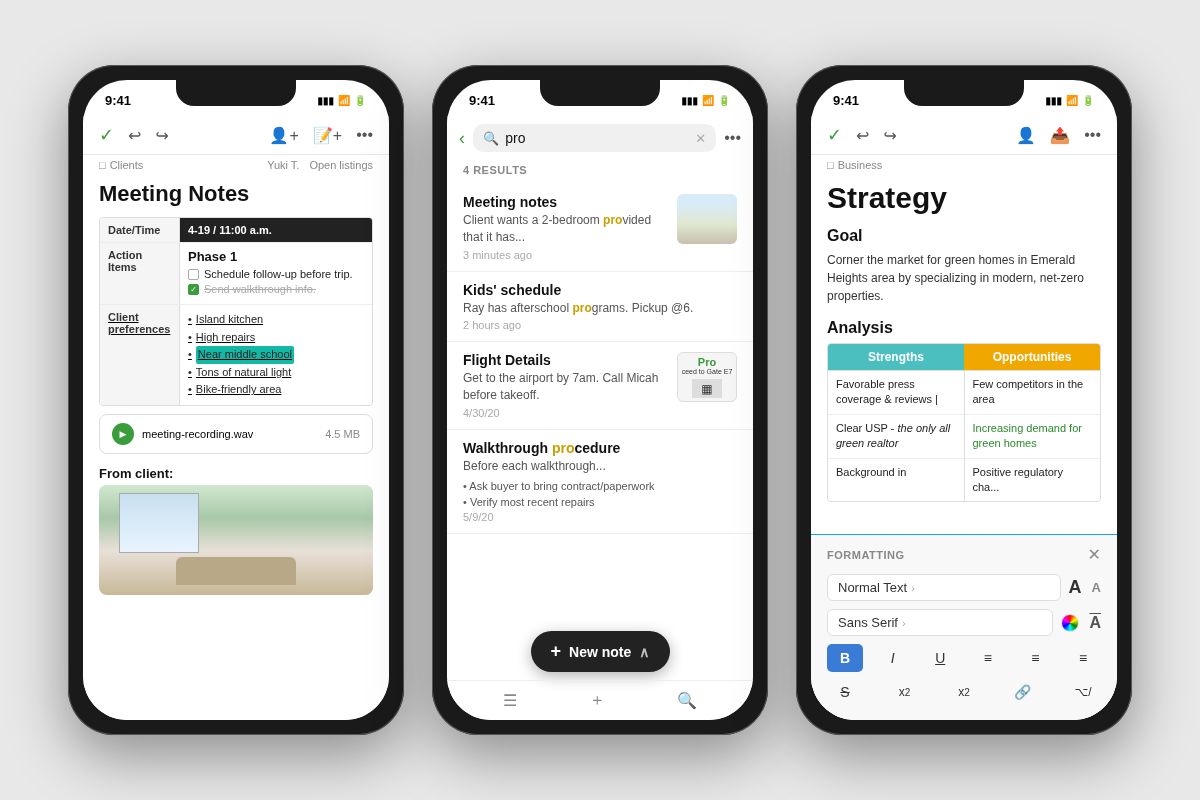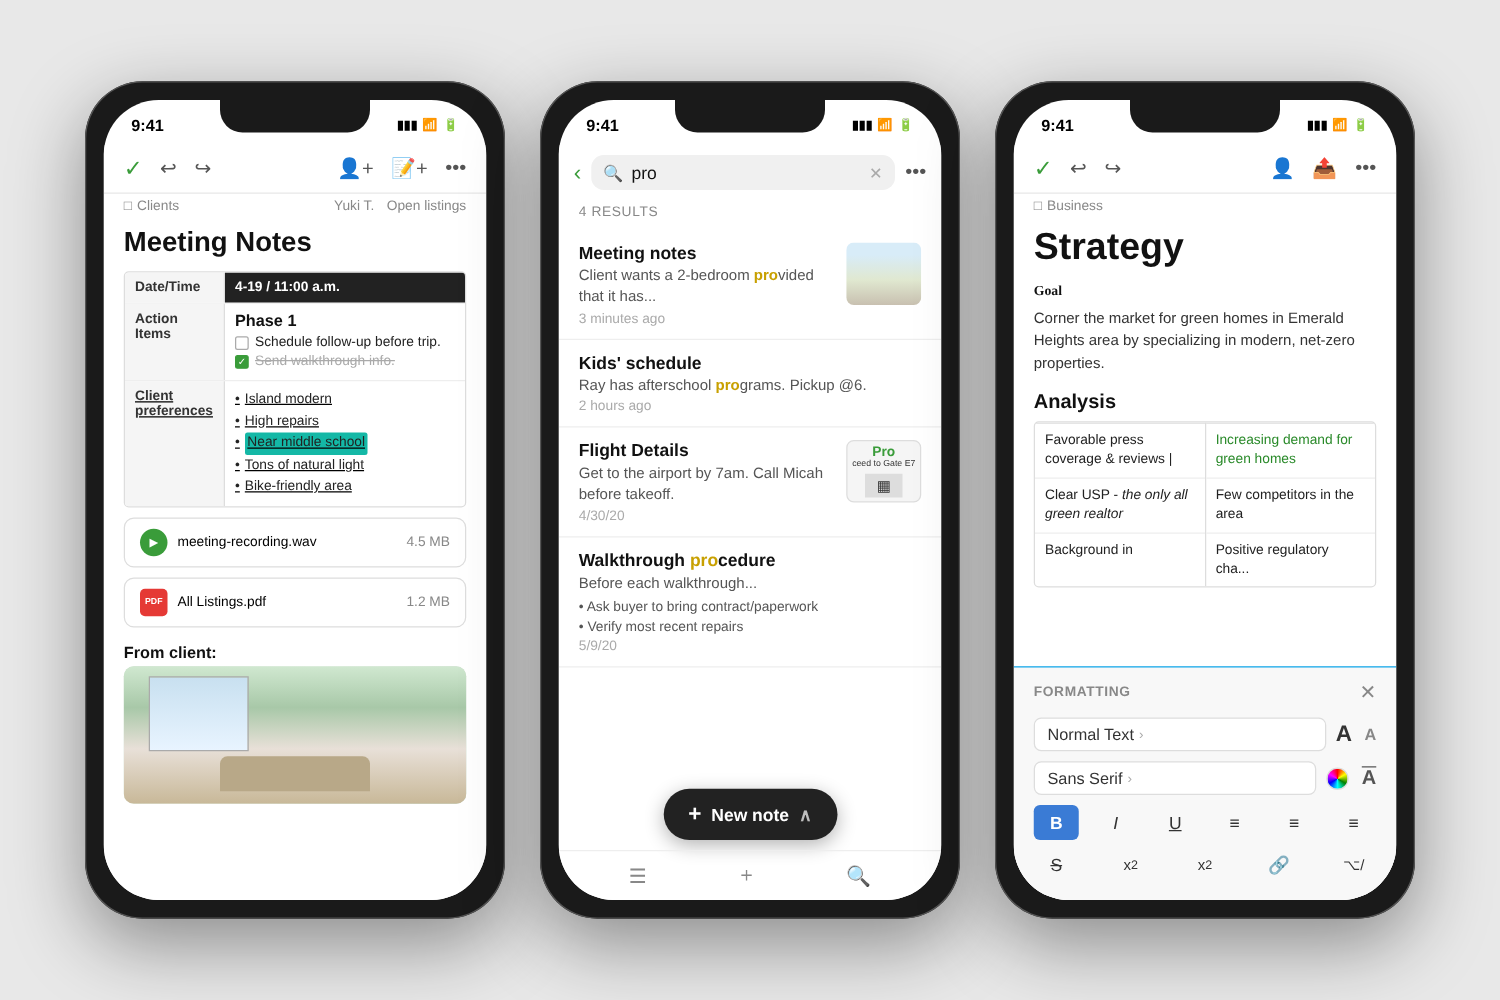--- a/index.html
+++ b/index.html
@@ -256,20 +256,21 @@
       outline: none;
     }
     .p2-clear { color: #aaa; font-size: 13px; }
     .p2-more { font-size: 16px; color: #555; }
     .p2-results-count {
       padding: 4px 16px 8px;
       font-size: 11px;
       color: #888;
       text-transform: uppercase;
       letter-spacing: 0.5px;
+      font-weight: bold;
     }
     .p2-result-item {
       padding: 10px 16px;
       border-bottom: 1px solid #eee;
       display: flex;
       gap: 10px;
       align-items: flex-start;
     }
     .p2-result-text { flex: 1; }
     .p2-result-title { font-size: 14px; font-weight: 600; color: #111; margin-bottom: 2px; }
@@ -356,25 +357,24 @@
       font-size: 11px;
       color: #888;
     }
     .p3-title {
       font-size: 30px;
       font-weight: 700;
       padding: 4px 16px 8px;
       color: #111;
     }
     .p3-section-label {
-      font-size: 11px;
+      font-size: 16px;
       font-weight: 600;
       padding: 4px 16px 4px;
       color: #111;
-      font-family: Liberation Serif, serif;
     }
     .p3-goal-text {
       padding: 2px 16px 10px;
       font-size: 12px;
       color: #333;
       line-height: 1.5;
     }
     .p3-analysis-label {
       font-size: 16px;
       font-weight: 600;
@@ -545,21 +545,21 @@
               </div>
             </div>
           </div>
 
           <div class="p1-table-row">
             <div class="p1-table-cell-left">Client preferences</div>
             <div class="p1-table-cell-right">
               <div class="bullet-list">
                 <div class="bullet-item">
                     <span>•</span>
-                    <span>Island modern</span>
+                    <span>Island kitchen</span>
                   </div>
                 <div class="bullet-item">
                     <span>•</span>
                     <span>High repairs</span>
                   </div>
                 <div class="bullet-item">
                     <span>•</span>
                     <span class="highlight-yellow">Near middle school</span>
                   </div>
                 <div class="bullet-item">
@@ -575,27 +575,20 @@
           </div>
         </div>
 
         <div class="p1-attachment">
           <div class="attach-left">
             <div class="attach-icon-play">▶</div>
             <span class="attach-name">meeting-recording.wav</span>
           </div>
           <span class="attach-size">4.5 MB</span>
         </div>
-        <div class="p1-attachment">
-          <div class="attach-left">
-            <div class="attach-icon-pdf">PDF</div>
-            <span class="attach-name">All Listings.pdf</span>
-          </div>
-          <span class="attach-size">1.2 MB</span>
-        </div>
 
         <div class="p1-from-client">From client:</div>
         <div class="p1-image">
           <div class="room-visual">
             <div class="room-window"></div>
             <div class="room-sofa"></div>
           </div>
         </div>
       </div>
     </div>
@@ -721,29 +714,33 @@
         </div>
 
         <div class="p3-title">Strategy</div>
 
         <div class="p3-section-label">Goal</div>
         <div class="p3-goal-text">Corner the market for green homes in Emerald Heights area by specializing in modern, net-zero properties.</div>
 
         <div class="p3-analysis-label">Analysis</div>
 
         <div class="p3-swot-table">
+          <div class="p3-swot-header">
+            <div class="p3-swot-header-cell p3-swot-strengths">Strengths</div>
+            <div class="p3-swot-header-cell p3-swot-opportunities">Opportunities</div>
+          </div>
           <div class="p3-swot-body">
             <div class="p3-swot-col">
               <div class="p3-swot-cell">Favorable press coverage &amp; reviews |</div>
               <div class="p3-swot-cell"><span>Clear USP - </span><span class="p3-italic">the only all green realtor</span></div>
               <div class="p3-swot-cell">Background in</div>
             </div>
             <div class="p3-swot-col">
+              <div class="p3-swot-cell">Few competitors in the area</div>
               <div class="p3-swot-cell p3-green-text">Increasing demand for green homes</div>
-              <div class="p3-swot-cell">Few competitors in the area</div>
               <div class="p3-swot-cell">Positive regulatory cha...</div>
             </div>
           </div>
         </div>
 
         <div class="p3-formatting-panel">
           <div class="fmt-header">
             <span class="fmt-title">FORMATTING</span>
             <span class="fmt-close">✕</span>
           </div>

